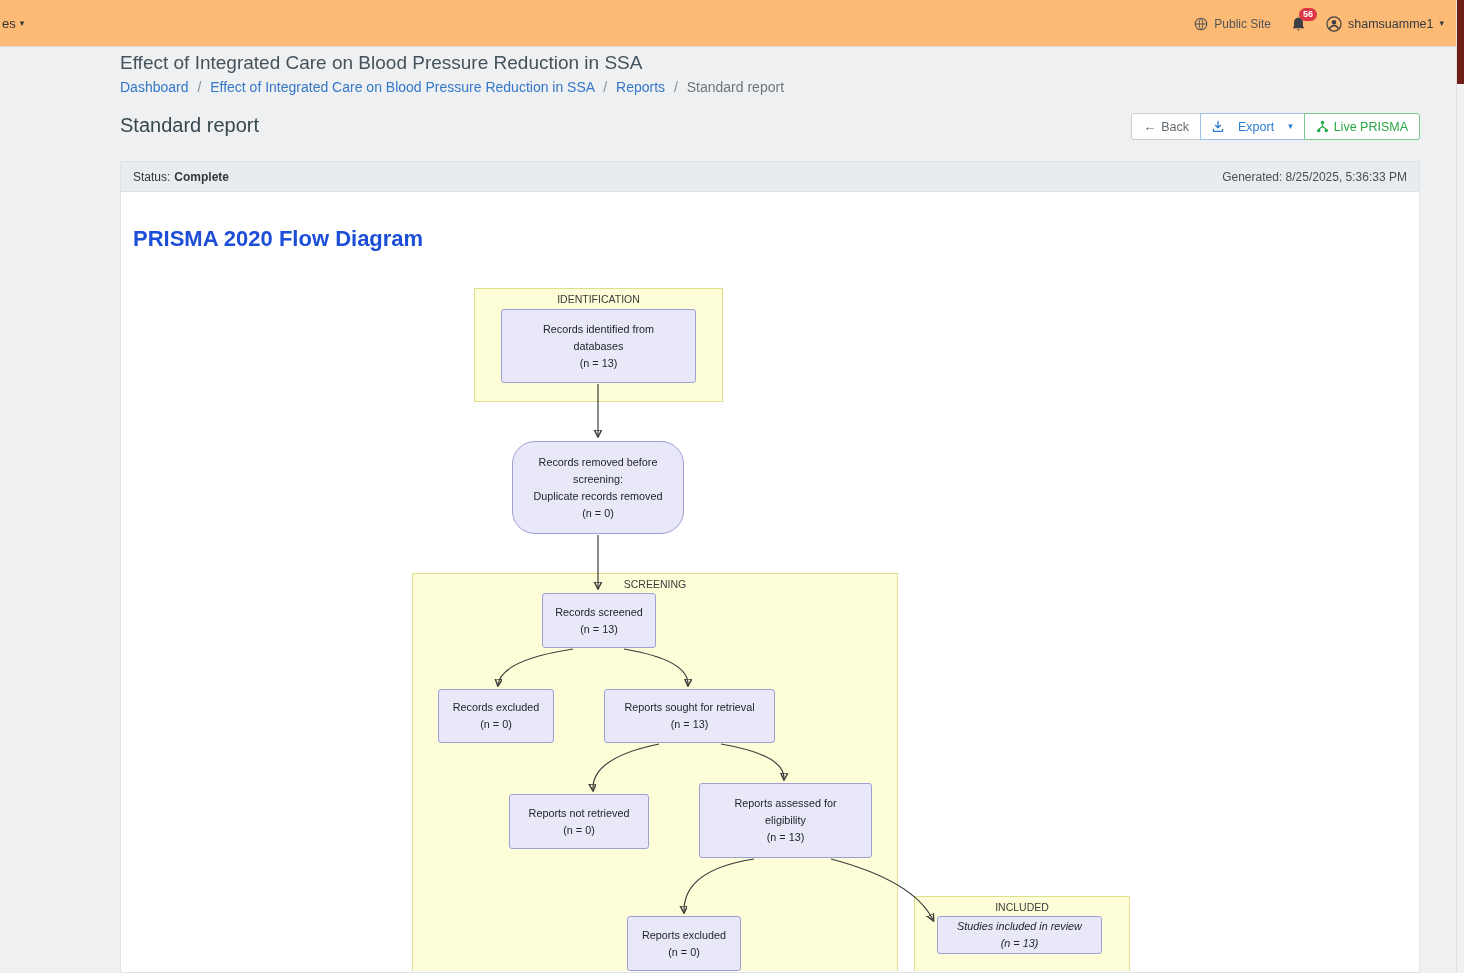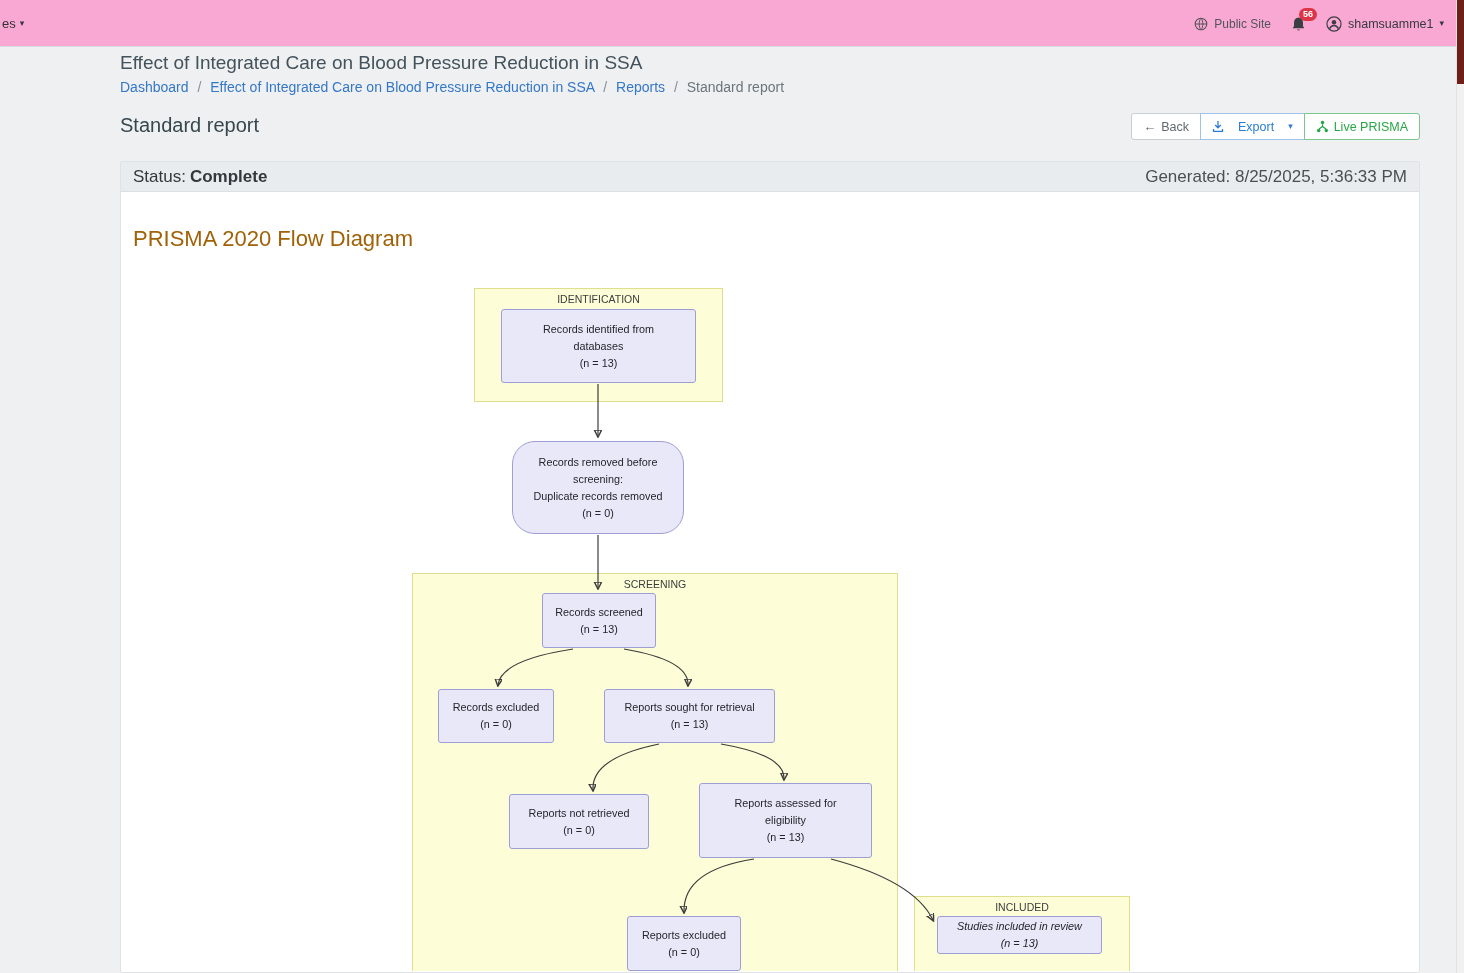--- a/index.html
+++ b/index.html
@@ -1,20 +1,20 @@
 <!DOCTYPE html>
 <html><head>
 <meta charset="utf-8">
 <style>
   * { margin:0; padding:0; box-sizing:border-box; }
   html,body { width:1464px; height:973px; overflow:hidden; }
   body { font-family:"Liberation Sans", sans-serif; background:#eef0f1; position:relative; color:#212529; }
 
   
-  .navbar { position:absolute; top:0; left:0; width:1464px; height:47px; background:#f9a8d4;
+  .navbar { position:absolute; top:0; left:0; width:1464px; height:47px; background:#fdba74;
             border-bottom:1px solid #d9dcdf; z-index:20; }
   .nav-left { position:absolute; left:2px; top:0; height:47px; display:flex; align-items:center; gap:4px;
               font-size:13px; color:#333; }
   .nav-right { position:absolute; right:20px; top:0; height:47px; display:flex; align-items:center; gap:20px; }
   .nav-item { display:flex; align-items:center; gap:6px; font-size:12px; color:#50565c; cursor:pointer; }
   .bell-wrap { position:relative; }
   .badge { position:absolute; top:-8px; left:8px; background:#dc3545; color:#fff; font-size:9px; font-weight:bold;
            border-radius:8px; padding:2px 4px; line-height:1; }
   .user-name { font-size:12.5px; color:#343a40; }
   .caret { font-size:9px; color:#343a40; line-height:1; }
@@ -37,25 +37,25 @@
          font-size:12.5px; border:1px solid #c9ced3; cursor:pointer; }
   .btn-back { color:#5f686f; border-radius:3px 0 0 3px; }
   .btn-export { color:#2b7cd3; border-color:#9fc3e8; margin-left:-1px;gap:14px; }
   .btn-prisma { color:#28a745; border-color:#7cc68f; margin-left:-1px; border-radius:0 3px 3px 0; }
   .back-arrow { font-size:13px; line-height:1; }
 
   
   .card { position:absolute; top:114px; left:0; width:1300px; height:812px; background:#fff;
           border:1px solid #e0e3e6; border-radius:2px; }
   .card-status { height:30px; background:#e9ecef; border-bottom:1px solid #dde0e3; display:flex;
-                 align-items:center; justify-content:space-between; padding:0 12px; font-size:17px; color:#33383d; }
+                 align-items:center; justify-content:space-between; padding:0 12px; font-size:12px; color:#33383d; }
   .status-value { font-weight:bold; margin-left:4px; }
   .generated { color:#4a4f54; }
   .card-body { position:relative; height:780px; }
-  .prisma-title { position:absolute; top:34px; left:12px; font-size:22px; font-weight:400; color:#a16207; }
+  .prisma-title { position:absolute; top:34px; left:12px; font-size:22px; font-weight:700; color:#1d4ed8; }
 
   
   .diagram { position:absolute; top:76px; left:0; width:1298px; height:703px; overflow:hidden; }
   .flow-section { position:absolute; background:#fdfdd8; border:1px solid #dede8c; }
   .section-label { text-align:center; font-size:10.5px; color:#3c3c3c; padding-top:4px; }
   .flow-box { position:absolute; background:#e8e8f8; border:1px solid #9e9ed6; border-radius:3px;
               display:flex; align-items:center; justify-content:center; text-align:center;
               font-size:10.8px; line-height:17px; color:#23262b; padding:4px 2px; }
   .flow-box span { white-space:pre-line; }
   .arrows { position:absolute; top:0; left:0; pointer-events:none; }

